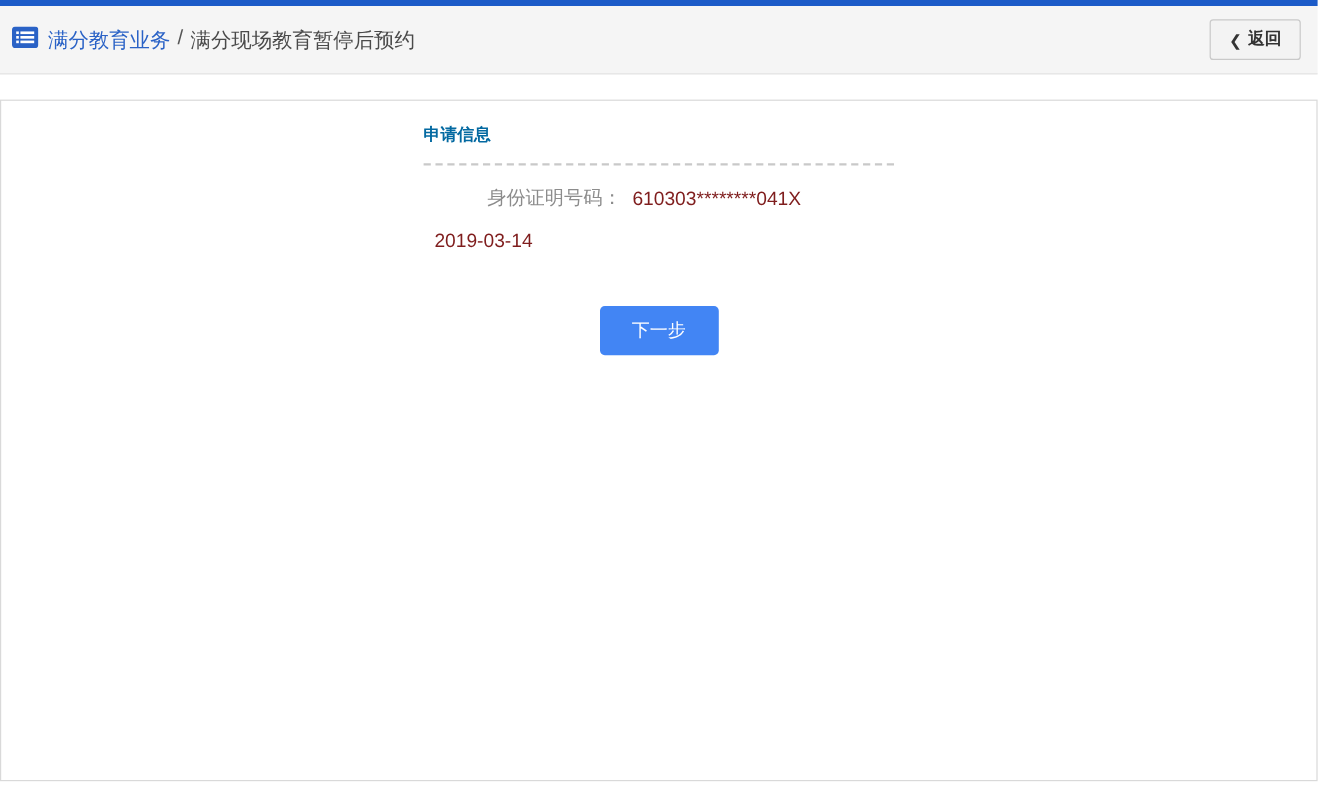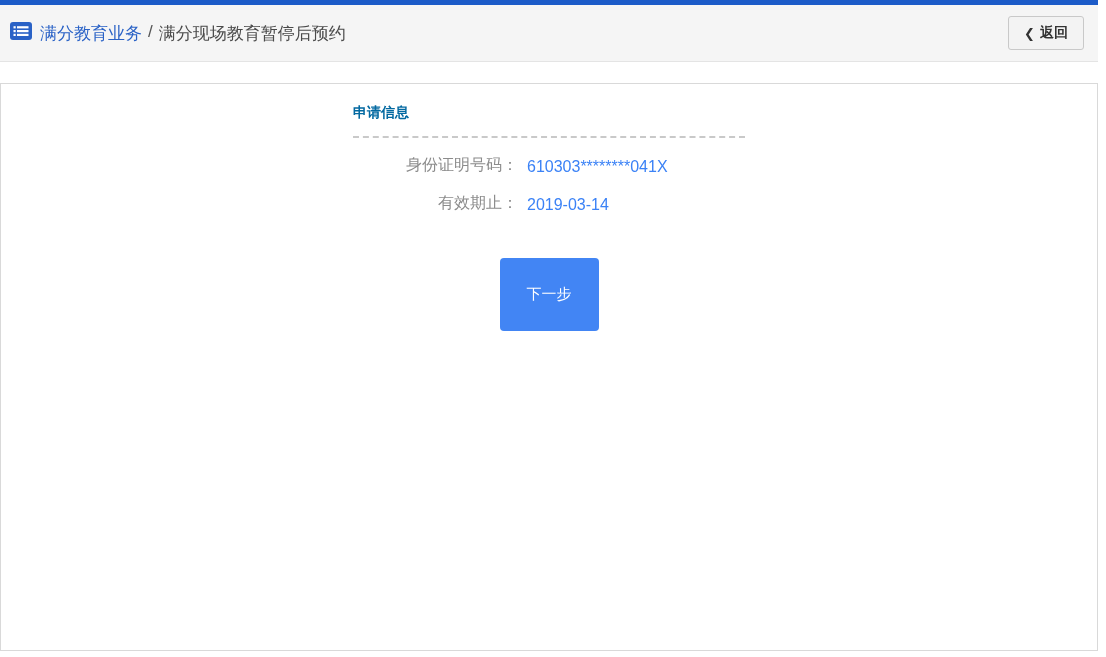--- a/index.html
+++ b/index.html
@@ -79,30 +79,30 @@
     margin-top: 17px;
     font-size: 16px;
   }
   .field-label {
     flex: 0 0 165px;
     text-align: right;
     color: #8c8c8c;
   }
   .field-value {
     margin-left: 9px;
-    color: #3b82f6;
+    color: #7f1d1d;
   }
 
   .btn-wrap { text-align: center; margin-top: 44px; }
   .next-btn {
     background: #4285f4;
     color: #fff;
     border: none;
     border-radius: 4px;
-    padding: 27px 27px;
+    padding: 11px 27px;
     font-size: 15px;
     cursor: pointer;
     font-family: inherit;
   }
 </style>
 </head>
 <body>
 
 <div class="page">
 
@@ -140,21 +140,20 @@
       <div class="field-row">
         <span class="field-label">身份证明号码：</span>
         <span class="field-value">610303********041X</span>
       </div>
 
 
 
 
 
       <div class="field-row">
-        <span class="field-label">有效期止：</span>
         <span class="field-value">2019-03-14</span>
       </div>
 
       <div class="btn-wrap">
         <button class="next-btn">下一步</button>
       </div>
 
     </div>
   </div>
 

